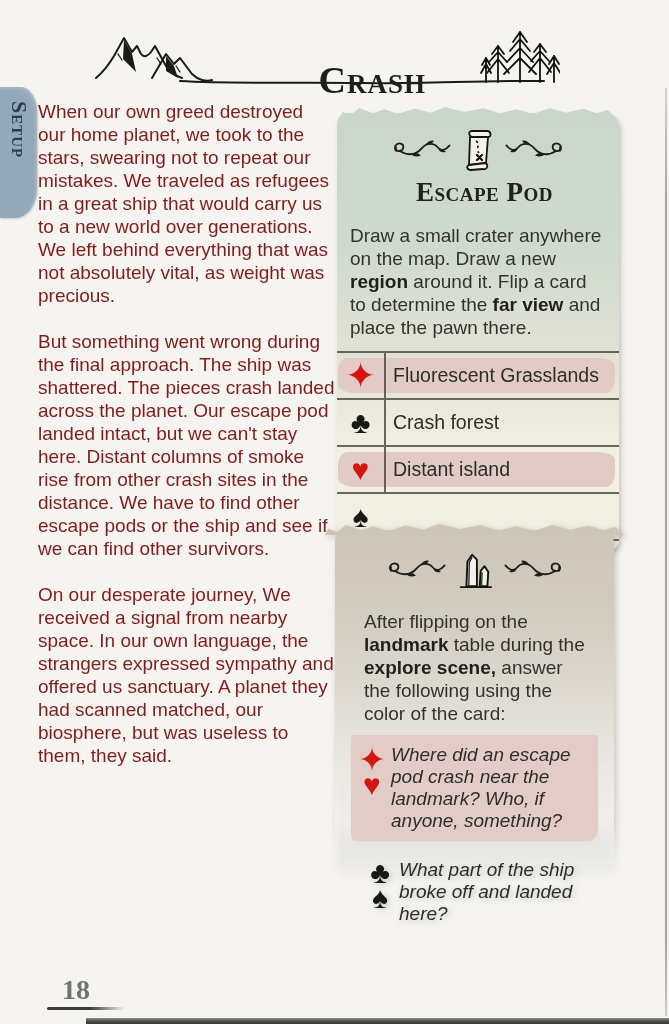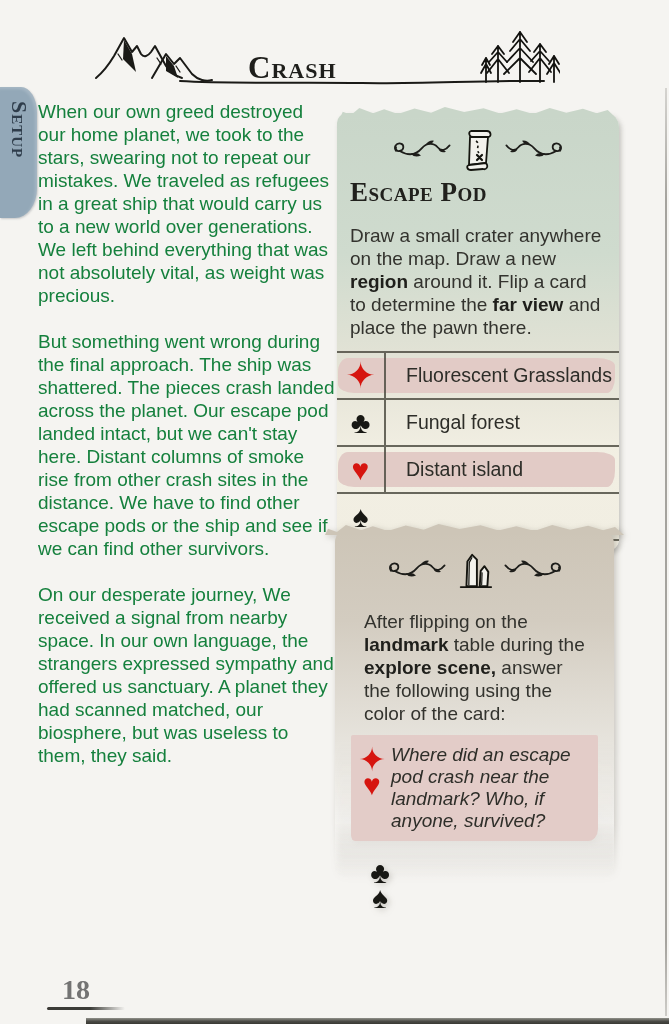--- a/index.html
+++ b/index.html
@@ -21,31 +21,31 @@
     position:absolute; top:14px; left:50%; transform:translateX(-50%);
     writing-mode:vertical-rl; text-orientation:sideways;
     font-family:"Liberation Serif", serif; font-variant:small-caps;
     font-size:22px; font-weight:600; letter-spacing:1px; color:#2f3d4b;
   }
 
   
   .chapter-header { position:absolute; left:0; top:0; width:669px; height:96px; }
   .header-art { position:absolute; left:92px; top:26px; }
   .chapter-title {
-    position:absolute; left:240px; top:42px; width:170px; margin:8px;
-    text-align:left;
+    position:absolute; left:240px; top:42px; width:170px; margin:16px;
+    text-align:right;
     font-family:"Liberation Serif", serif; font-variant:small-caps;
-    font-size:31px; font-weight:700; letter-spacing:1px; color:#1e1e1b;
+    font-size:38px; font-weight:700; letter-spacing:1px; color:#1e1e1b;
   }
 
   
   .story { position:absolute; left:38px; top:100px; width:297px; }
   .story p {
     margin:0 0 23px 0;
-    font-size:19px; line-height:23px; color:#15803d;
+    font-size:19px; line-height:23px; color:#7f1d1d;
   }
 
   
   .card { position:absolute; box-sizing:border-box; }
   .torn-top {
     position:absolute; top:-9px; left:3px; right:3px; height:14px;
     clip-path: polygon(0 100%, 1% 55%, 4% 78%, 7% 28%, 12% 66%, 16% 38%, 21% 72%, 27% 32%, 33% 62%, 38% 22%, 45% 58%, 52% 30%, 58% 68%, 64% 38%, 70% 72%, 76% 28%, 82% 62%, 88% 34%, 93% 66%, 97% 42%, 100% 100%);
   }
   .ornament { display:flex; align-items:center; justify-content:center; gap:9px; }
   .flourish-right { transform:scaleX(-1); }
@@ -58,21 +58,21 @@
     background:linear-gradient(180deg,#c9d6c9 0%, #cfdbce 32%, #e4e3d6 58%, #f2efe3 78%, #f1eee2 100%);
     border-radius:10px 14px 12px 12px;
     box-shadow:2px 3px 5px rgba(70,70,58,.28);
     padding-bottom:10px;
   }
   .card-escape-pod .torn-top { background:#c9d6c9; }
   .card-escape-pod .ornament { margin-top:12px; height:50px; }
   .card-title {
     margin:2px 0 5px 13px;
     font-family:"Liberation Serif", serif; font-variant:small-caps;
-    font-size:27px; font-weight:700; letter-spacing:.5px; color:#21211d;
+    font-size:27px; font-weight:700; letter-spacing:.5px; color:#21211d;text-align:center;
   }
   .card-escape-pod .card-body { margin:16px 13px 12px 13px; }
 
   .suit-table { margin-top:4px; }
   .suit-row {
     position:relative; display:flex; align-items:center; height:45px;
     border-top:2px solid rgba(80,79,68,.85);
   }
   .suit-row:last-child { border-bottom:2px solid rgba(80,79,68,.85); }
   .suit-row.highlight::before {
@@ -82,21 +82,21 @@
   }
   .suit-cell {
     position:relative; width:47px; flex:none; text-align:center;
     font-size:30px; line-height:1;
   }
   .suit-cell.sparkle { font-size:36px; }
   .suit-label {
     position:relative; flex:1; align-self:stretch;
     display:flex; align-items:center;
     border-left:2px solid rgba(80,79,68,.85);
-    padding-left:20px; font-size:19.5px; color:#2d2d28;
+    padding-left:7px; font-size:19.5px; color:#2d2d28;
   }
 
   
   .card-landmark {
     left:335px; top:530px; width:279px; height:348px;
     background:linear-gradient(180deg,#cdc5b7 0%, #d3ccc0 26%, #e6e3dc 60%, rgba(245,244,241,.85) 84%, rgba(245,244,241,0) 100%);
     border-radius:12px 14px 12px 12px;
     filter:drop-shadow(2px 2px 3px rgba(80,72,58,.28));
     padding:0 29px;
   }
@@ -218,21 +218,21 @@
     <h2 class="card-title">Escape Pod</h2>
     <p class="card-body"><span>Draw a small crater anywhere on the map. Draw a new </span><b>region</b><span> around it. Flip a card to determine the </span><b>far view</b><span> and place the pawn there.</span></p>
 
     <div class="suit-table">
       <div class="suit-row highlight">
         <span class="suit-cell sparkle" style="color: rgb(214, 21, 15);">✦</span>
         <span class="suit-label">Fluorescent Grasslands</span>
       </div>
       <div class="suit-row">
         <span class="suit-cell" style="color: rgb(24, 24, 20);">♣</span>
-        <span class="suit-label">Fungal forest</span>
+        <span class="suit-label">Crash forest</span>
       </div>
       <div class="suit-row highlight">
         <span class="suit-cell" style="color: rgb(214, 21, 15);">♥</span>
         <span class="suit-label">Distant island</span>
       </div>
       <div class="suit-row">
         <span class="suit-cell" style="color: rgb(24, 24, 20);">♠</span>
       </div>
     </div>
   </div>
@@ -272,28 +272,29 @@
         </g>
       </svg>
     </div>
     <p class="card-body card-intro"><span>After flipping on the </span><b>landmark</b><span> table during the </span><b>explore scene,</b><span> answer the following using the color of the card:</span></p>
 
     <div class="question band">
       <span class="q-suits">
         <span class="q-suit sparkle" style="color: rgb(214, 21, 15);">✦</span>
         <span class="q-suit" style="color: rgb(214, 21, 15);">♥</span>
       </span>
-      <p class="q-text">Where did an escape pod crash near the landmark? Who, if anyone, survived?</p>
+      <p class="q-text">Where did an escape pod crash near the landmark? Who, if anyone, something?</p>
     </div>
 
     <div class="question plain">
       <span class="q-suits">
         <span class="q-suit" style="color: rgb(24, 24, 20);">♣</span>
         <span class="q-suit" style="color: rgb(24, 24, 20);">♠</span>
       </span>
+      <p class="q-text">What part of the ship broke off and landed here?</p>
     </div>
   </div>
 
   <div class="page-number">18</div>
   <div class="page-number-rule"></div>
   <div class="page-edge-right"></div>
   <div class="page-bottom-bar"></div>
 
 </div>
 

